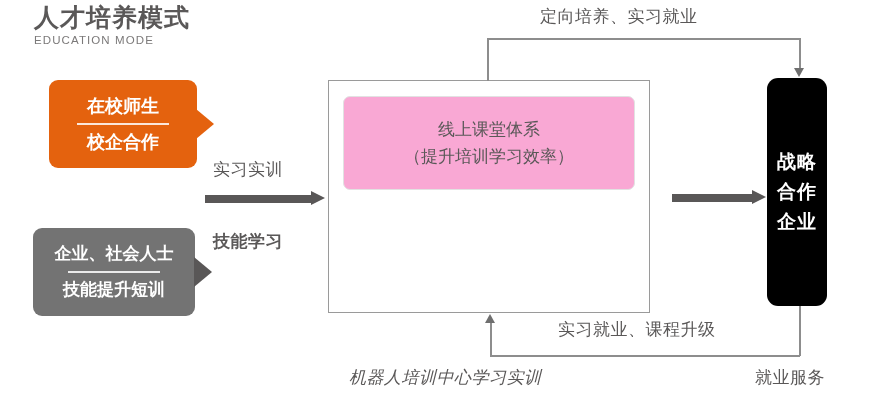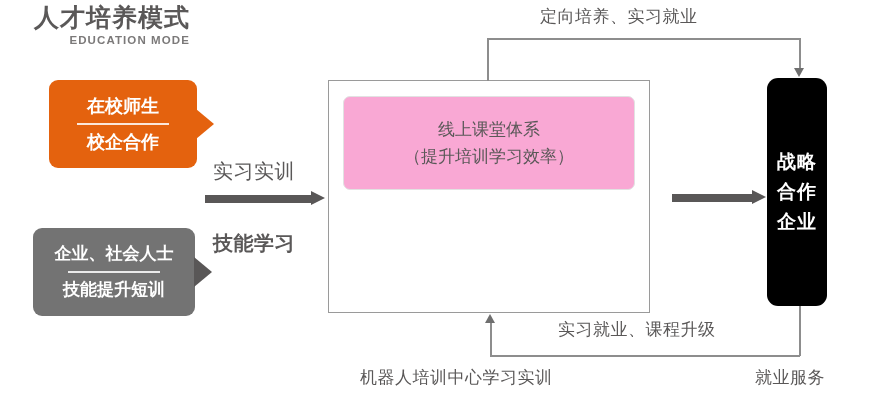--- a/index.html
+++ b/index.html
@@ -13,42 +13,42 @@
   #stage{position:relative;width:880px;height:412px;}
 
   
   .title-block{position:absolute;left:34px;top:2px;}
   .title-main{
     font-size:25px;font-weight:bold;color:#5a5858;
     letter-spacing:1px;line-height:30px;
   }
   .title-sub{
     font-size:11.5px;color:#7b7979;letter-spacing:1.1px;
-    line-height:14px;text-align:right;margin-top:1px;font-weight:bold;
+    line-height:14px;text-align:left;margin-top:1px;
   }
 
   
   .callout{
     position:absolute;width:148px;height:88px;border-radius:9px;
     display:flex;flex-direction:column;align-items:center;justify-content:center;
     color:#fff;font-weight:bold;font-size:18px;line-height:26px;
   }
   .callout .c-line{width:92px;height:2px;background:rgba(255,255,255,.85);margin:4px 0;}
   .callout .tip{
     position:absolute;right:-17px;top:50%;transform:translateY(-50%);
     width:0;height:0;border-top:15px solid transparent;border-bottom:15px solid transparent;
   }
   #callout-students{left:33px;top:80px;background:#e4620e;margin-left:16px;}
   #callout-students .tip{border-left:18px solid #e4620e;}
   #callout-workers{left:33px;top:228px;background:#737373;width:162px;}
   #callout-workers .tip{border-left:18px solid #595757;}
   #callout-workers .ct{font-size:17px;}
 
   
-  .mid-label{position:absolute;font-size:20px;color:#5a5858;font-weight:500;letter-spacing:.5px;}
+  .mid-label{position:absolute;font-size:17px;color:#5a5858;font-weight:500;letter-spacing:.5px;}
   #label-shixi{left:213px;top:158px;}
   #label-jineng{left:213px;top:230px;font-weight:bold;}
 
   .fat-arrow{position:absolute;height:15px;}
   .fat-arrow .shaft{position:absolute;left:0;top:4px;height:8px;background:#595757;}
   .fat-arrow .head{
     position:absolute;top:0;width:0;height:0;
     border-top:7.5px solid transparent;border-bottom:7.5px solid transparent;
     border-left:14px solid #595757;
   }
@@ -104,21 +104,21 @@
   #bot-h{left:490px;top:355px;width:310px;}
   #bot-v-left{left:490px;top:323px;height:33px;}
   #bot-arrow{left:485px;top:314px;}
 
   .conn-label{position:absolute;font-size:17px;color:#5a5858;letter-spacing:.5px;}
   #label-top-flow{left:540px;top:5px;}
   #label-bottom-flow{left:558px;top:318px;}
 
   
   .caption{position:absolute;font-size:17px;color:#5a5858;letter-spacing:.5px;}
-  #caption-center{left:360px;top:366px;}
+  #caption-center{left:349px;top:366px;font-style:italic;}
   #caption-right{left:755px;top:366px;}
 </style>
 </head>
 <body>
 
 <div id="stage">
 
   <div class="title-block">
     <div class="title-main">人才培养模式</div>
     <div class="title-sub">EDUCATION MODE</div>

